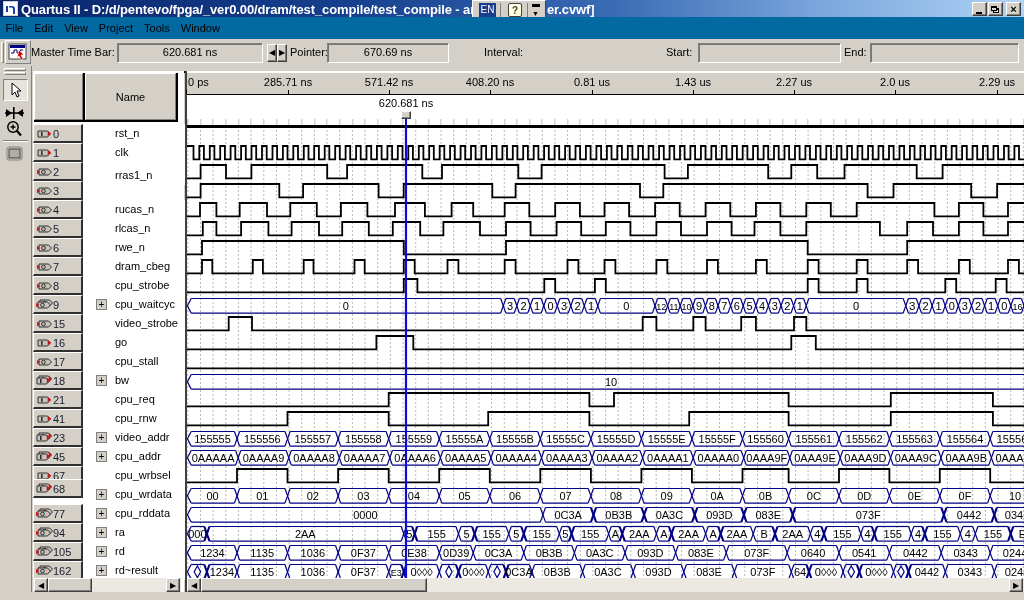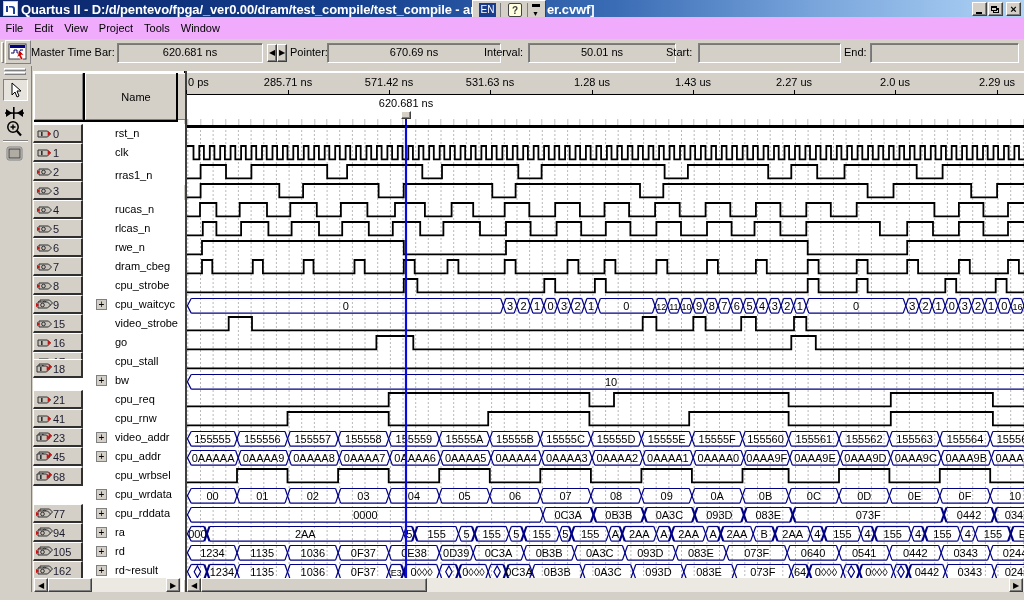--- a/index.html
+++ b/index.html
@@ -15,21 +15,21 @@
   font-size:10px; text-align:center; line-height:14px; }
 #helpico { position:absolute; left:35px; top:2px; width:14px; height:14px; background:#ffffe0;
   border:1px solid #404040; border-radius:2px; color:#404040; font-weight:bold; font-size:10px; text-align:center; line-height:13px;}
 #langbar .sep { position:absolute; top:2px; width:1px; height:14px; background:#808080; }
 #langbar .mindot { position:absolute; left:59px; top:3px; width:8px; height:3px; background:#000; }
 #langbar .arr { position:absolute; left:59px; top:9px; font-size:7px; color:#000; }
 .winbtn { position:absolute; top:2px; width:15px; height:14px; background:#d4d0c8;
   border:1px solid; border-color:#fff #404040 #404040 #fff; box-shadow:inset -1px -1px 0 #808080, inset 1px 1px 0 #d4d0c8;
   font-size:9px; text-align:center; line-height:12px; color:#000; font-weight:bold; }
 
-#menubar { left:0; top:17px; width:1024px; height:22px; background:#f0abfc; }
+#menubar { left:0; top:17px; width:1024px; height:22px; background:#0369a1; }
 #menubar span { display:inline-block; padding:5px 5.5px 0 5.5px; font-size:11px; }
 
 #toolbar { left:0; top:39px; width:1024px; height:27px; background:#d4d0c8; }
 #toolbar .grip { position:absolute; left:1px; top:3px; width:3px; height:21px;
   border:1px solid; border-color:#fff #808080 #808080 #fff; }
 #tbicon { position:absolute; left:5px; top:1px; width:26px; height:24px; background:#d4d0c8;
   border:1px solid; border-color:#fff #808080 #808080 #fff; }
 #toolbar label { position:absolute; top:7px; font-size:11px; }
 .field { position:absolute; top:4px; height:20px; background:#d4d0c8; text-align:center; line-height:17px;
   border:1px solid; border-color:#808080 #fff #fff #808080; box-shadow:inset 1px 1px 0 #404040a0; font-size:11px;}
@@ -109,23 +109,22 @@
         <rect x="3" y="3" width="17" height="15" fill="#fff" stroke="#404040"></rect>
         <rect x="4" y="4" width="15" height="3" fill="#000080"></rect>
         <path d="M5 12 h3 v-3 h3 v3 h3 v-3 h3" stroke="#006" fill="none"></path>
         <path d="M13 9 l5 5 h-3 l2 4 -2 1 -2-4 -2 2 z" fill="#cc0000" stroke="#fff" stroke-width="0.6"></path>
       </svg></div>
   <label style="left:31px">Master Time Bar:</label>
   <div class="field" style="left:117px; width:146px">620.681 ns</div>
   <div class="spin" style="left:267px">◀</div>
   <div class="spin" style="left:277px">▶</div>
   <label style="left:290px">Pointer:</label>
-  <div class="field" style="left:327px; width:174px">670.69 ns</div>
+  <div class="field" style="left:327px; width:122px">670.69 ns</div>
   <label style="left:484px">Interval:</label>
-  <div class="field" style="left:528px; width:148px">50.01 ns</div>
   <label style="left:666px">Start:</label>
   <div class="field" style="left:698px; width:143px"></div>
   <label style="left:844px">End:</label>
   <div class="field" style="left:870px; width:149px"></div>
 </div>
 <div class="abs" id="lstrip">
   <div class="hgrip" style="top:2px"></div>
   <div class="hgrip" style="top:6px"></div>
   <div class="lbtn pressed" style="top:13px">
     <svg width="23" height="20" viewBox="0 0 23 20">
@@ -258,21 +257,21 @@
       <span class="nm">go</span>
     </div>
 <div class="numcell" style="top:281px"><span class="icon"><svg width="17" height="13" viewBox="0 0 17 13" style="position:absolute;left:2px;top:3px">
           <path d="M3 3 h9.5 l3 3 -3 3 h-9.5 z" fill="#c8c4bc" stroke="#303030" stroke-width="1"></path>
           <circle cx="7.5" cy="6" r="1.8" fill="none" stroke="#303030"></circle>
           <path d="M1 3.7 l3 2.3 -3 2.3 z" fill="#cc1111"></path>
         </svg></span><span class="num">17</span></div>
 <div class="namecell" style="top:281px">
       <span class="nm">cpu_stall</span>
     </div>
-<div class="numcell" style="top:288px"><span class="icon"><svg width="17" height="13" viewBox="0 0 17 13" style="position:absolute;left:2px;top:3px">
+<div class="numcell" style="top:300px"><span class="icon"><svg width="17" height="13" viewBox="0 0 17 13" style="position:absolute;left:2px;top:3px">
           <path d="M3 1 h9.5 l3 3 -3 3 h-9.5 z" fill="#c8c4bc" stroke="#303030" stroke-width="1"></path>
           <path d="M12.7 1 l3.2 2.6 -3.2 2.6 z" fill="#cc1111"></path>
           <rect x="6" y="2" width="1.6" height="4" fill="#303030"></rect>
           <path d="M1 3 h9.5 l3 3 -3 3 h-9.5 z" fill="#c8c4bc" stroke="#303030" stroke-width="1"></path>
           <path d="M10.7 3 l3.2 2.6 -3.2 2.6 z" fill="#cc1111"></path>
           <rect x="4" y="4" width="1.6" height="4" fill="#303030"></rect>
         </svg></span><span class="num">18</span></div>
 <div class="namecell" style="top:300px">
       <span class="plus">+</span>
       <span class="nm">bw</span>
@@ -318,21 +317,21 @@
       <span class="nm">cpu_addr</span>
     </div>
 <div class="numcell" style="top:395px"><span class="icon"><svg width="17" height="13" viewBox="0 0 17 13" style="position:absolute;left:2px;top:3px">
           <path d="M2 3 h9.5 l3 3 -3 3 h-9.5 z" fill="#c8c4bc" stroke="#303030" stroke-width="1"></path>
           <path d="M11.7 3 l3.2 2.6 -3.2 2.6 z" fill="#cc1111"></path>
           <rect x="5" y="4" width="1.6" height="4" fill="#303030"></rect>
         </svg></span><span class="num">67</span></div>
 <div class="namecell" style="top:395px">
       <span class="nm">cpu_wrbsel</span>
     </div>
-<div class="numcell" style="top:396px"><span class="icon"><svg width="17" height="13" viewBox="0 0 17 13" style="position:absolute;left:2px;top:3px">
+<div class="numcell" style="top:408px"><span class="icon"><svg width="17" height="13" viewBox="0 0 17 13" style="position:absolute;left:2px;top:3px">
           <path d="M3 1 h9.5 l3 3 -3 3 h-9.5 z" fill="#c8c4bc" stroke="#303030" stroke-width="1"></path>
           <path d="M12.7 1 l3.2 2.6 -3.2 2.6 z" fill="#cc1111"></path>
           <rect x="6" y="2" width="1.6" height="4" fill="#303030"></rect>
           <path d="M1 3 h9.5 l3 3 -3 3 h-9.5 z" fill="#c8c4bc" stroke="#303030" stroke-width="1"></path>
           <path d="M10.7 3 l3.2 2.6 -3.2 2.6 z" fill="#cc1111"></path>
           <rect x="4" y="4" width="1.6" height="4" fill="#303030"></rect>
         </svg></span><span class="num">68</span></div>
 <div class="namecell" style="top:414px">
       <span class="plus">+</span>
       <span class="nm">cpu_wrdata</span>
@@ -380,36 +379,36 @@
           <path d="M2 3 h9.5 l3 3 -3 3 h-9.5 z" fill="#c8c4bc" stroke="#303030" stroke-width="1"></path>
           <circle cx="6.5" cy="6" r="1.8" fill="none" stroke="#303030"></circle>
           <path d="M0 3.7 l3 2.3 -3 2.3 z" fill="#cc1111"></path>
         </svg></span><span class="num">162</span></div>
 <div class="namecell" style="top:490px">
       <span class="plus">+</span>
       <span class="nm">rd~result</span>
     </div>
 </div>
 <div class="hdrcell" style="left:34px; width:49px"></div>
-<div class="hdrcell" id="hdrname" style="left:85px; width:102px">Name</div>
+<div class="hdrcell" id="hdrname" style="left:85px; width:91px">Name</div>
 <div class="hdrblack" style="left:83px; top:73px; width:2px; height:48px"></div>
 <div class="hdrblack" style="left:176px; top:73px; width:2px; height:48px"></div>
 <div class="hdrblack" style="left:34px; top:120px; width:144px; height:2px"></div>
 <div class="abs" id="wavepanel"></div>
 <div class="abs" id="ruler">
     <div class="tick" style="left:-1px"></div>
 <div class="tlab" style="left:1px;transform:none">0 ps</div>
 <div class="tick" style="left:101px"></div>
 <div class="tlab" style="left:101px">285.71 ns</div>
 <div class="tick" style="left:202px"></div>
 <div class="tlab" style="left:202px">571.42 ns</div>
 <div class="tick" style="left:303px"></div>
-<div class="tlab" style="left:303px">531.63 ns</div>
+<div class="tlab" style="left:303px">408.20 ns</div>
 <div class="tick" style="left:405px"></div>
-<div class="tlab" style="left:405px">1.28 us</div>
+<div class="tlab" style="left:405px">0.81 us</div>
 <div class="tick" style="left:506px"></div>
 <div class="tlab" style="left:506px">1.43 us</div>
 <div class="tick" style="left:607px"></div>
 <div class="tlab" style="left:607px">2.27 us</div>
 <div class="tick" style="left:708px"></div>
 <div class="tlab" style="left:708px">2.0 us</div>
 <div class="tick" style="left:810px"></div>
 <div class="tlab" style="left:810px">2.29 us</div>
   </div>
 <div class="abs" id="cursorband">

